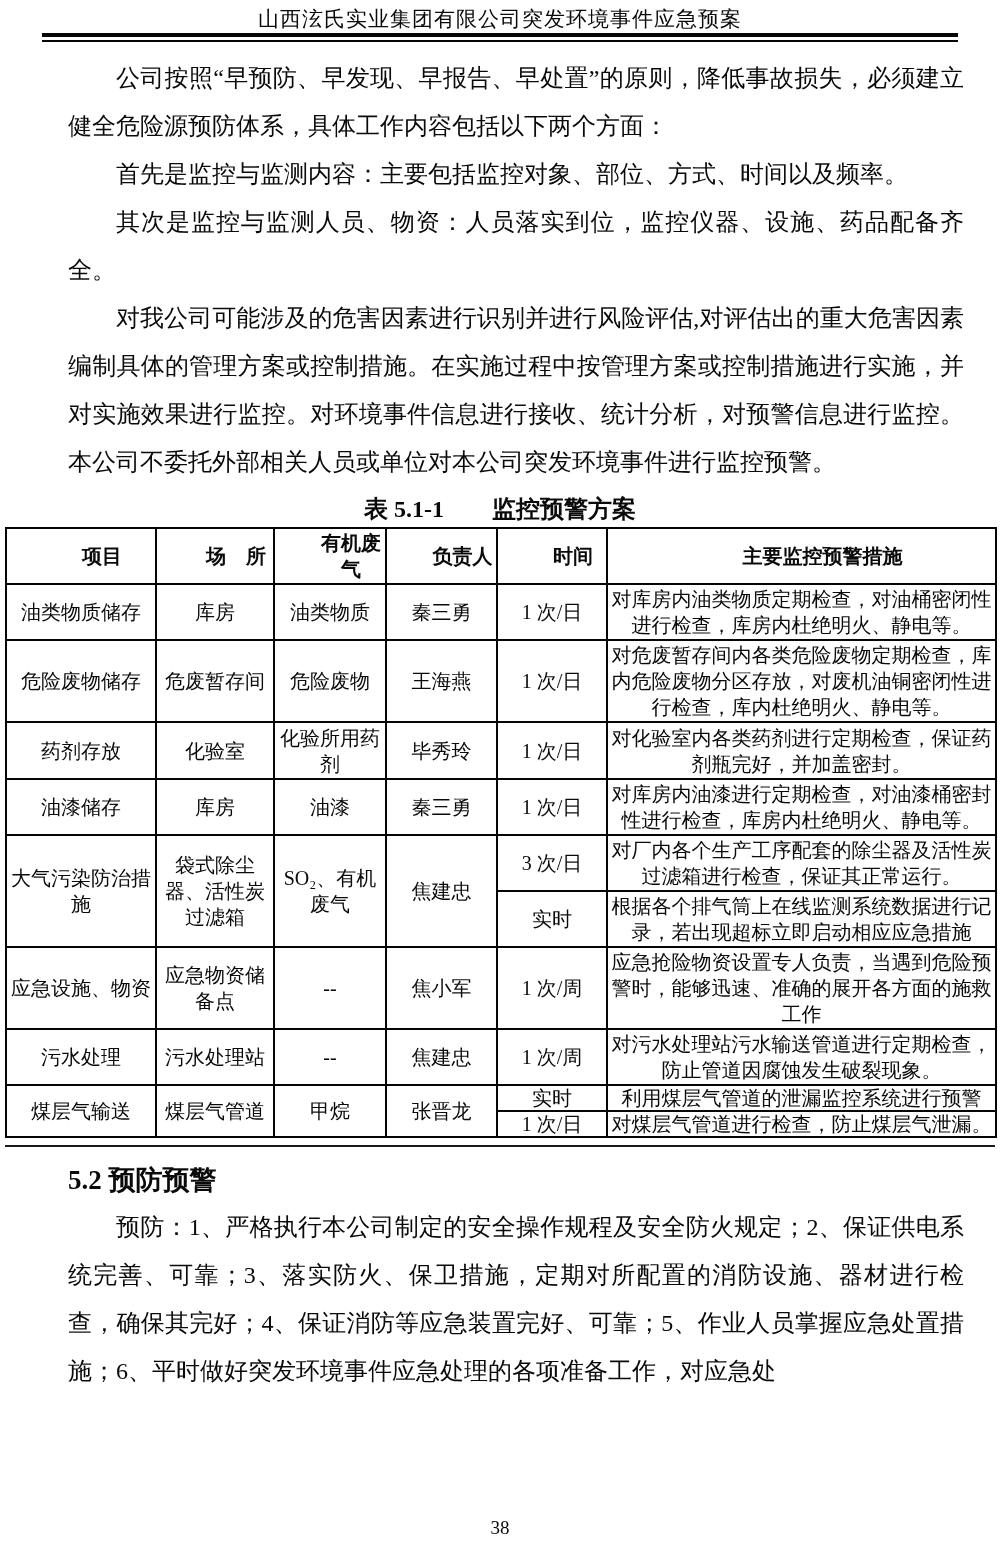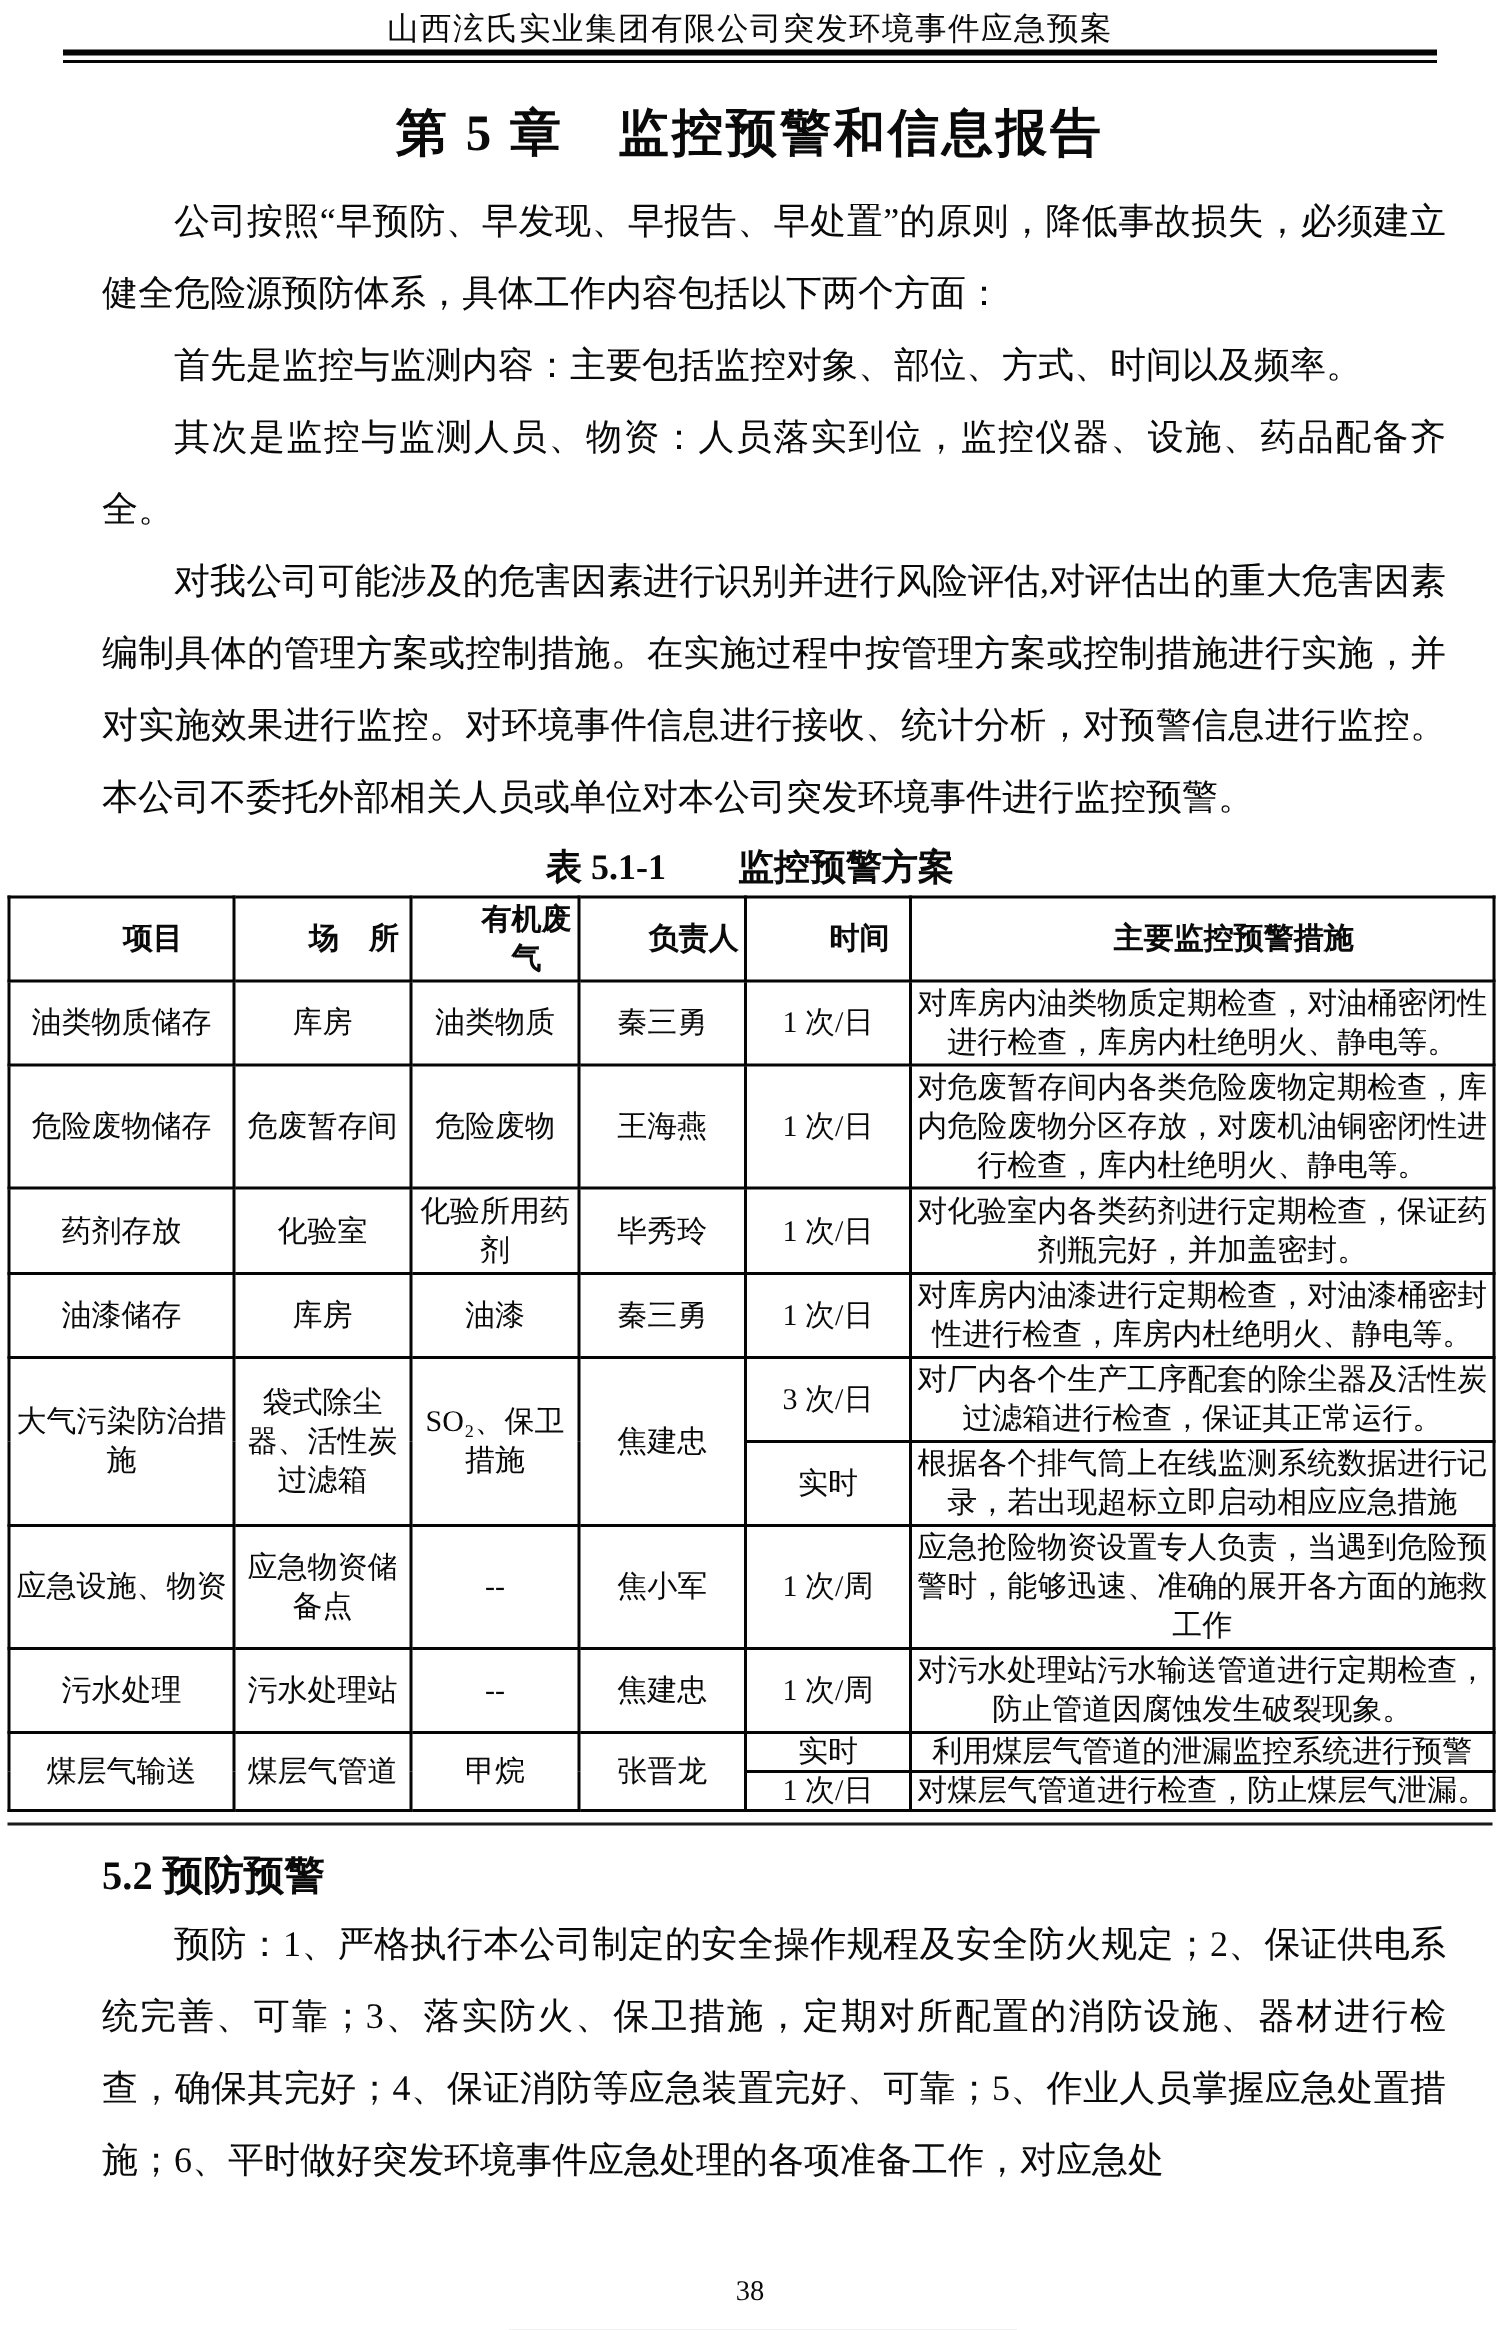--- a/index.html
+++ b/index.html
@@ -92,21 +92,20 @@
   }
 </style>
 </head>
 <body>
 
 <div class="page">
 
   <div class="running-head">山西泫氏实业集团有限公司突发环境事件应急预案</div>
   <div class="head-rule"></div>
 
-  <div class="chapter-title">第 5 章　监控预警和信息报告</div>
 
 
   <div class="body-text">
     <p>公司按照“早预防、早发现、早报告、早处置”的原则，降低事故损失，必须建立健全危险源预防体系，具体工作内容包括以下两个方面：</p>
     <p>首先是监控与监测内容：主要包括监控对象、部位、方式、时间以及频率。</p>
     <p>其次是监控与监测人员、物资：人员落实到位，监控仪器、设施、药品配备齐全。</p>
     <p>对我公司可能涉及的危害因素进行识别并进行风险评估,对评估出的重大危害因素编制具体的管理方案或控制措施。在实施过程中按管理方案或控制措施进行实施，并对实施效果进行监控。对环境事件信息进行接收、统计分析，对预警信息进行监控。本公司不委托外部相关人员或单位对本公司突发环境事件进行监控预警。</p>
   </div>
 
   <div class="table-caption">表 5.1-1　　监控预警方案</div>
@@ -159,21 +158,21 @@
         <td>油漆储存</td>
         <td>库房</td>
         <td>油漆</td>
         <td>秦三勇</td>
         <td>1 次/日</td>
         <td class="measure">对库房内油漆进行定期检查，对油漆桶密封性进行检查，库房内杜绝明火、静电等。</td>
       </tr>
       <tr style="height:50px">
         <td rowspan="2">大气污染防治措施</td>
         <td rowspan="2">袋式除尘器、活性炭过滤箱</td>
-        <td rowspan="2">SO₂、保卫措施</td>
+        <td rowspan="2">SO₂、有机废气</td>
         <td rowspan="2">焦建忠</td>
         <td>3 次/日</td>
         <td class="measure">对厂内各个生产工序配套的除尘器及活性炭过滤箱进行检查，保证其正常运行。</td>
       </tr>
       <tr style="height:53px">
         <td>实时</td>
         <td class="measure">根据各个排气筒上在线监测系统数据进行记录，若出现超标立即启动相应应急措施</td>
       </tr>
       <tr style="height:57px">
         <td>应急设施、物资</td>

